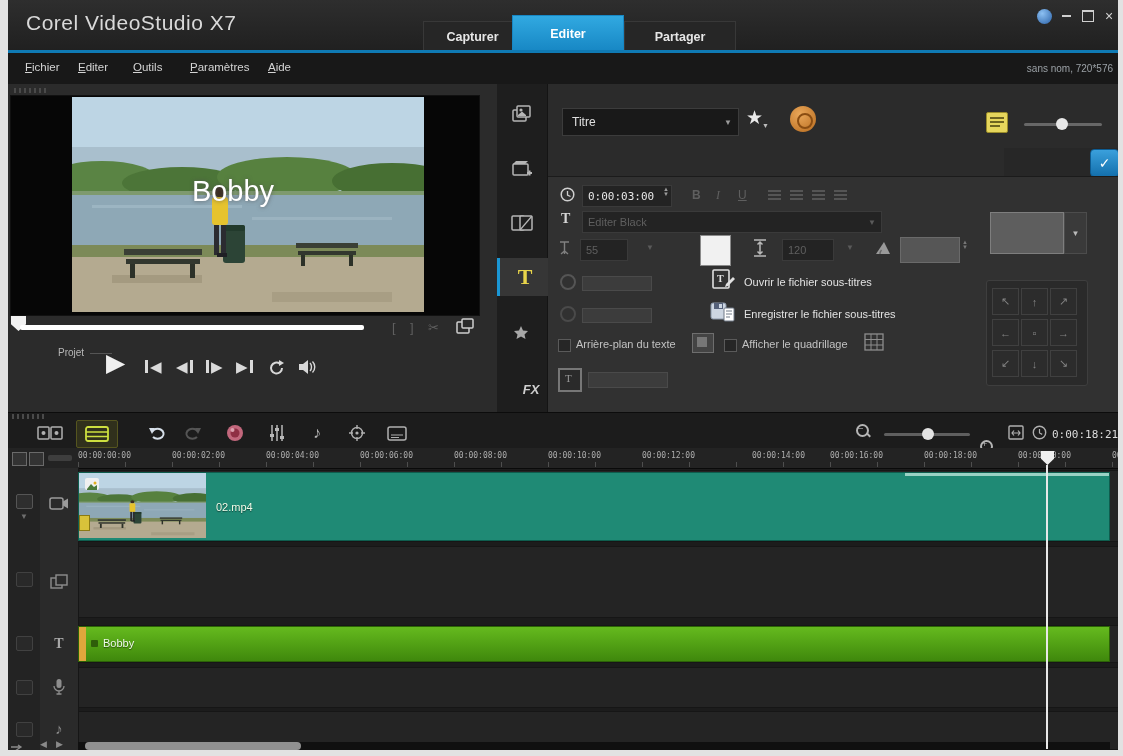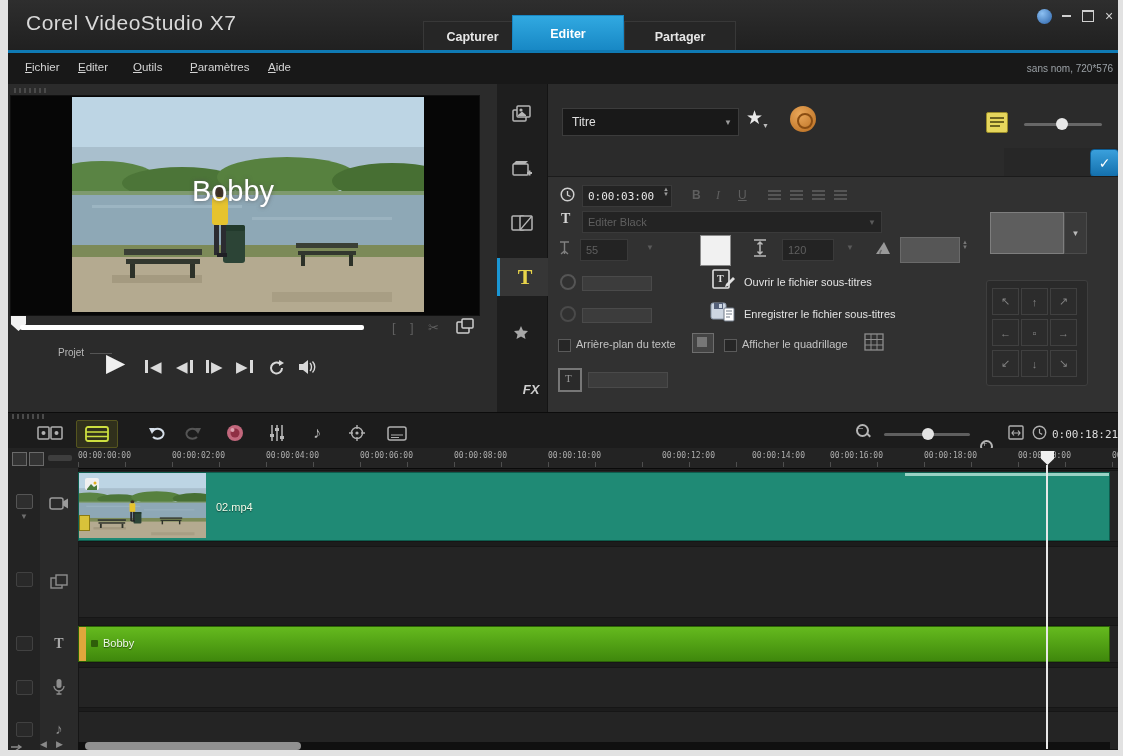--- a/index.html
+++ b/index.html
@@ -508,21 +508,21 @@
   <div class="a" style="left:12px;top:452px;width:13px;height:12px;border:1px solid #6a6a6a;background:#333;"></div>
   <div class="a" style="left:29px;top:452px;width:13px;height:12px;border:1px solid #6a6a6a;background:#333;"></div>
   <div class="a" style="left:48px;top:455px;width:24px;height:6px;background:#3e3e3e;border-radius:2px;"></div>
   <div class="a tickwrap">
       <span class="tick" style="left: 0px;">00:00:00:00</span>
       <span class="tick" style="left: 94px;">00:00:02:00</span>
       <span class="tick" style="left: 188px;">00:00:04:00</span>
       <span class="tick" style="left: 282px;">00:00:06:00</span>
       <span class="tick" style="left: 376px;">00:00:08:00</span>
       <span class="tick" style="left: 470px;">00:00:10:00</span>
-      <span class="tick" style="left: 584px;">00:00:12:00</span>
+      <span class="tick" style="left: 564px;">00:00:12:00</span>
       <span class="tick" style="left: 658px; padding-left: 16px;">00:00:14:00</span>
       <span class="tick" style="left: 752px;">00:00:16:00</span>
       <span class="tick" style="left: 846px;">00:00:18:00</span>
       <span class="tick" style="left: 940px;">00:00:20:00</span>
       <span class="tick" style="left: 1034px;">00:00:22:00</span>
     </div>
   <div class="a tickmarks"></div>
   <div class="a ph-marker"></div>
 
   <div class="a gutter"></div>

